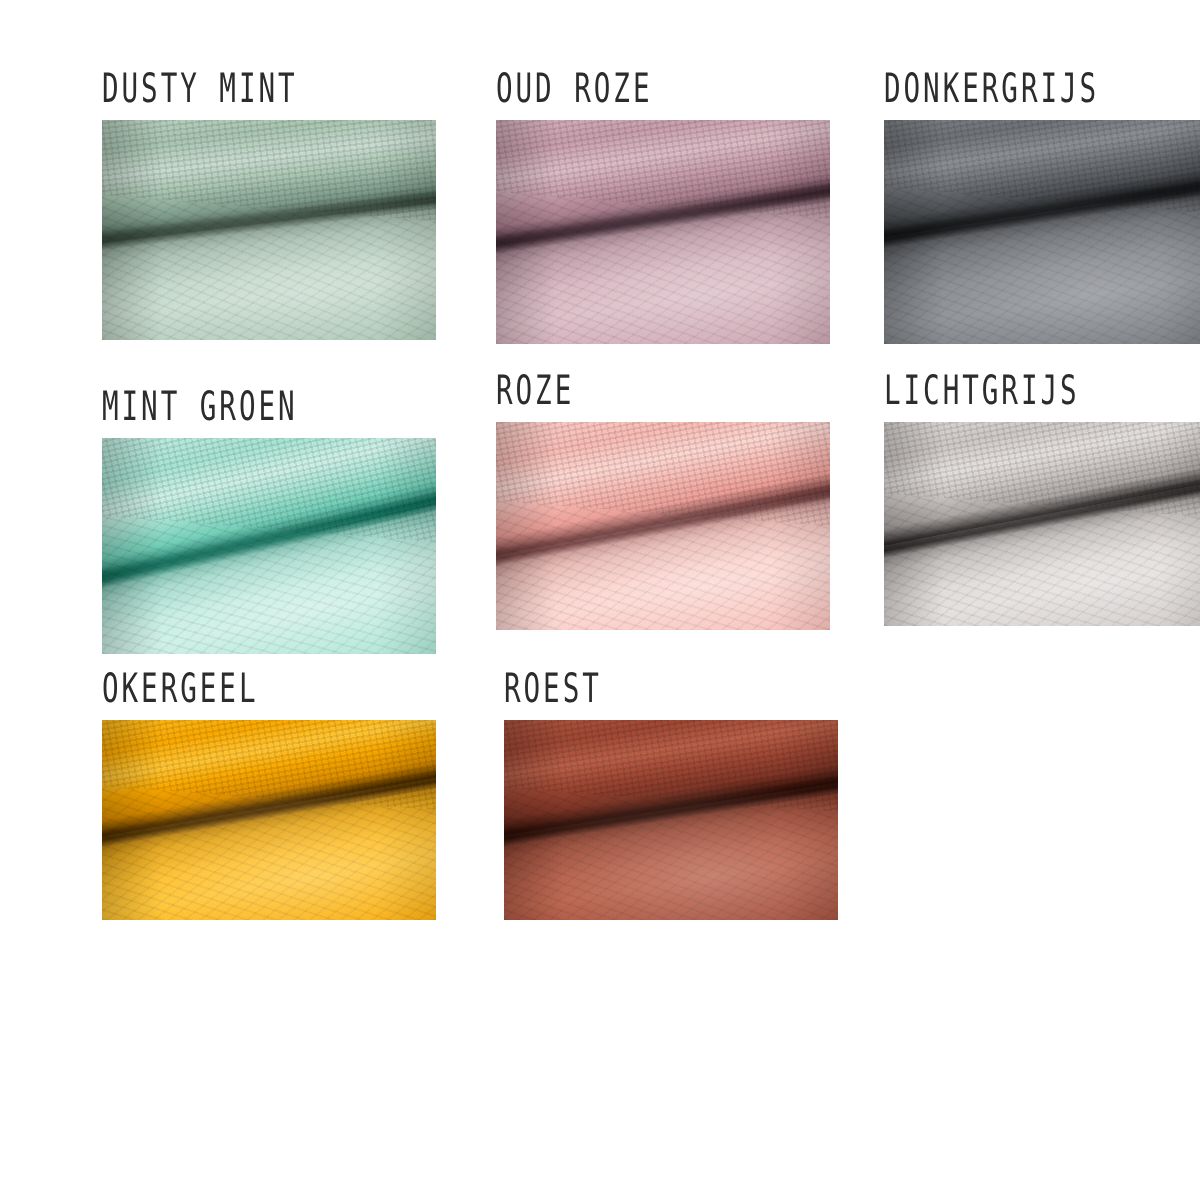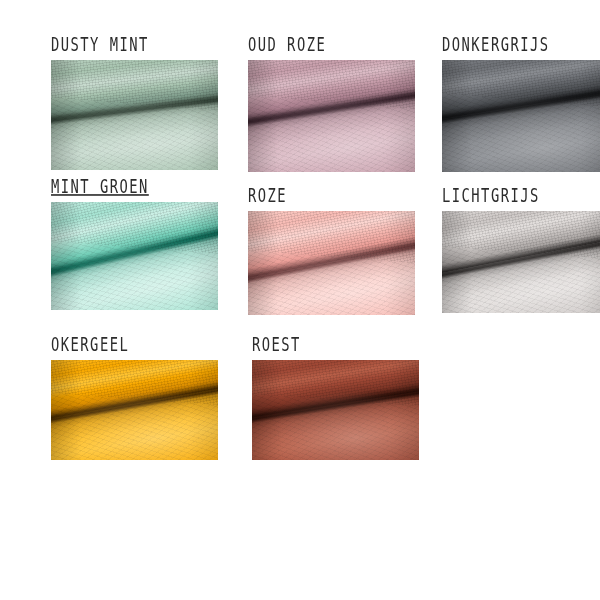--- a/index.html
+++ b/index.html
@@ -126,21 +126,21 @@
       <div class="swatch-photo" style="width: 168px; height: 112px; margin-top: 5px; background: rgb(110, 113, 118);">
         <div class="fab-base" style="background: linear-gradient(171deg, rgb(76, 79, 83) 0%, rgb(110, 113, 118) 30%, rgb(139, 142, 147) 75%, rgb(110, 113, 118) 100%);"></div>
         <div class="fab-underglow" style="top: 40%; transform: rotate(-9deg); background: linear-gradient(rgba(19, 20, 22, 0.533) 0%, rgba(19, 20, 22, 0.133) 45%, transparent 100%);"></div>
         <div class="fab-roll" style="top: -26%; height: 66%; transform: rotate(-9deg); background: linear-gradient(rgb(139, 142, 147) 0%, rgb(110, 113, 118) 40%, rgb(139, 142, 147) 58%, rgb(110, 113, 118) 72%, rgb(76, 79, 83) 88%, rgb(19, 20, 22) 100%);"></div>
         <div class="fab-crease" style="top: 37%; transform: rotate(-9deg); background: linear-gradient(transparent 0%, rgba(19, 20, 22, 0.8) 38%, rgba(19, 20, 22, 0.933) 58%, transparent 100%);"></div>
         <div class="fab-weave" style="background-image: repeating-linear-gradient(-9deg, rgba(0, 0, 0, 0.17) 0px, rgba(0, 0, 0, 0.17) 1px, rgba(255, 255, 255, 0.14) 1px, rgba(255, 255, 255, 0.14) 2.6px), repeating-linear-gradient(81deg, rgba(0, 0, 0, 0.15) 0px, rgba(0, 0, 0, 0.15) 1px, rgba(255, 255, 255, 0.13) 1px, rgba(255, 255, 255, 0.13) 3.2px); clip-path: polygon(0px 0px, 100% 0px, 100% 42%, 0px 30%);"></div>
         <div class="fab-weave-lower" style="opacity: 0.42; background-image: repeating-linear-gradient(19deg, rgba(0, 0, 0, 0.13) 0px, rgba(0, 0, 0, 0.13) 1px, rgba(255, 255, 255, 0.16) 1px, rgba(255, 255, 255, 0.16) 4.4px), repeating-linear-gradient(-37deg, rgba(0, 0, 0, 0.12) 0px, rgba(0, 0, 0, 0.12) 1px, rgba(255, 255, 255, 0.15) 1px, rgba(255, 255, 255, 0.15) 4.8px); clip-path: polygon(0px 30%, 100% 42%, 100% 100%, 0px 100%);"></div>
         <div class="fab-light" style="background: radial-gradient(120% 85% at 62% 78%, rgba(255, 255, 255, 0.22) 0%, rgba(255, 255, 255, 0) 55%), linear-gradient(90deg, rgba(0, 0, 0, 0.2) 0%, rgba(0, 0, 0, 0) 18%, rgba(0, 0, 0, 0) 82%, rgba(0, 0, 0, 0.1) 100%);"></div>
       </div>
     </div>
-    <div class="swatch-cell" style="left: 27px; top: 182px; text-decoration: underline;">
+    <div class="swatch-cell" style="left: 27px; top: 199px;">
       <div class="swatch-label" style="color: rgb(44, 44, 44);">MINT GROEN</div>
       <div class="swatch-photo" style="width: 167px; height: 108px; margin-top: 5px; background: rgb(166, 227, 210);">
         <div class="fab-base" style="background: linear-gradient(167deg, rgb(111, 205, 182) 0%, rgb(166, 227, 210) 30%, rgb(205, 240, 230) 75%, rgb(166, 227, 210) 100%);"></div>
         <div class="fab-underglow" style="top: 46%; transform: rotate(-13deg); background: linear-gradient(rgba(14, 107, 88, 0.533) 0%, rgba(14, 107, 88, 0.133) 45%, transparent 100%);"></div>
         <div class="fab-roll" style="top: -26%; height: 72%; transform: rotate(-13deg); background: linear-gradient(rgb(205, 240, 230) 0%, rgb(166, 227, 210) 40%, rgb(205, 240, 230) 58%, rgb(166, 227, 210) 72%, rgb(111, 205, 182) 88%, rgb(14, 107, 88) 100%);"></div>
         <div class="fab-crease" style="top: 43%; transform: rotate(-13deg); background: linear-gradient(transparent 0%, rgba(14, 107, 88, 0.8) 38%, rgba(14, 107, 88, 0.933) 58%, transparent 100%);"></div>
         <div class="fab-weave" style="background-image: repeating-linear-gradient(-13deg, rgba(0, 0, 0, 0.17) 0px, rgba(0, 0, 0, 0.17) 1px, rgba(255, 255, 255, 0.14) 1px, rgba(255, 255, 255, 0.14) 2.6px), repeating-linear-gradient(77deg, rgba(0, 0, 0, 0.15) 0px, rgba(0, 0, 0, 0.15) 1px, rgba(255, 255, 255, 0.13) 1px, rgba(255, 255, 255, 0.13) 3.2px); clip-path: polygon(0px 0px, 100% 0px, 100% 48%, 0px 36%);"></div>
         <div class="fab-weave-lower" style="opacity: 0.42; background-image: repeating-linear-gradient(15deg, rgba(0, 0, 0, 0.13) 0px, rgba(0, 0, 0, 0.13) 1px, rgba(255, 255, 255, 0.16) 1px, rgba(255, 255, 255, 0.16) 4.4px), repeating-linear-gradient(-41deg, rgba(0, 0, 0, 0.12) 0px, rgba(0, 0, 0, 0.12) 1px, rgba(255, 255, 255, 0.15) 1px, rgba(255, 255, 255, 0.15) 4.8px); clip-path: polygon(0px 36%, 100% 48%, 100% 100%, 0px 100%);"></div>
         <div class="fab-light" style="background: radial-gradient(120% 85% at 62% 78%, rgba(255, 255, 255, 0.22) 0%, rgba(255, 255, 255, 0) 55%), linear-gradient(90deg, rgba(0, 0, 0, 0.2) 0%, rgba(0, 0, 0, 0) 18%, rgba(0, 0, 0, 0) 82%, rgba(0, 0, 0, 0.1) 100%);"></div>
       </div>

